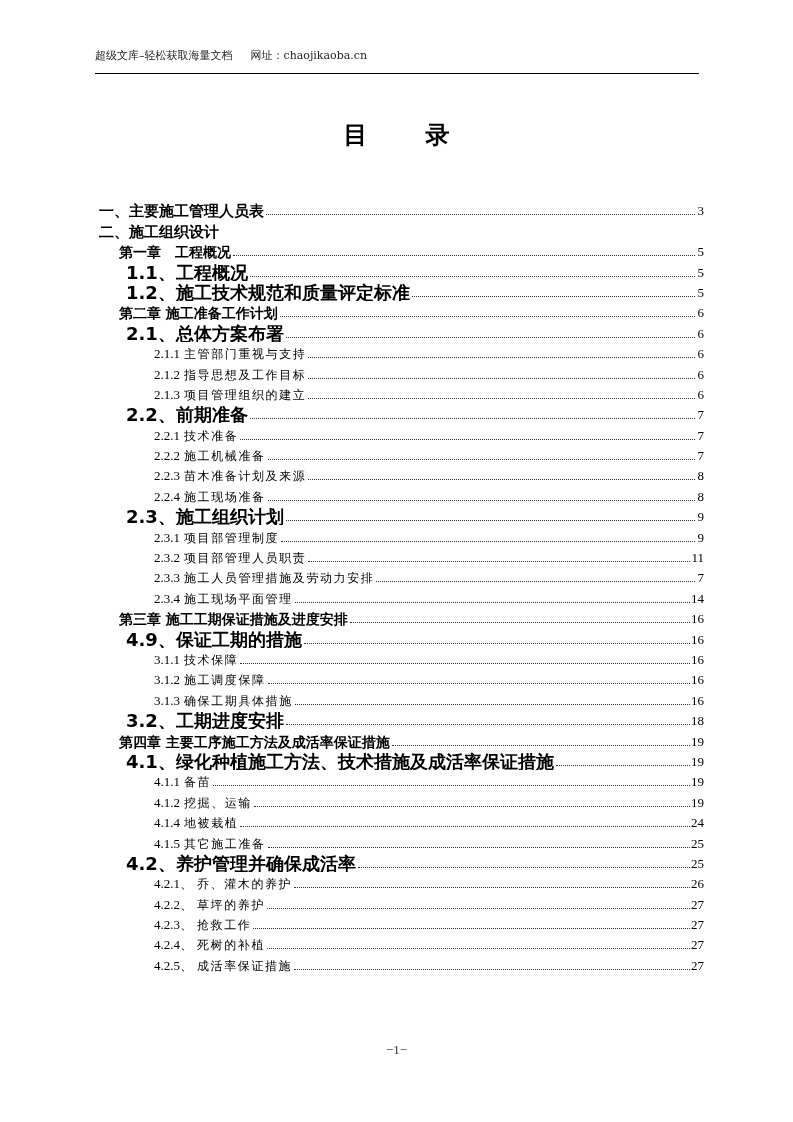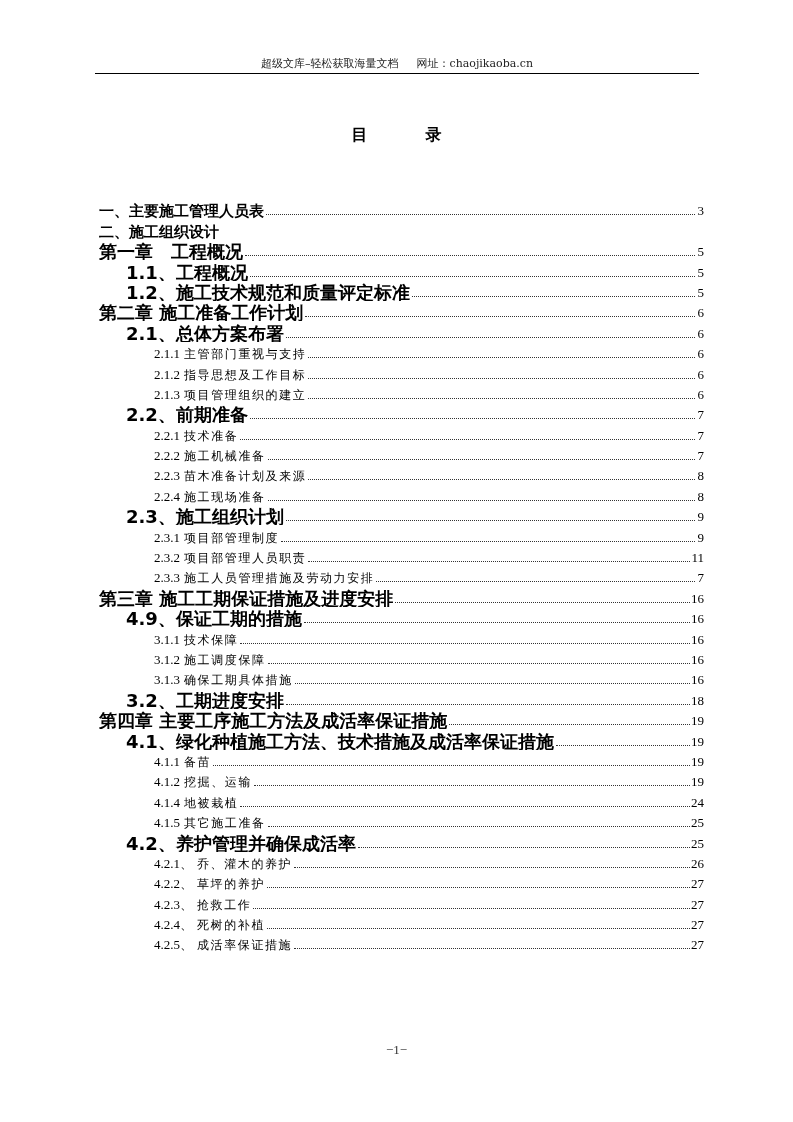--- a/index.html
+++ b/index.html
@@ -11,24 +11,24 @@
       width: 793px;
       height: 1122px;
       position: relative;
       overflow: hidden;
       color: #000;
       font-family: "DejaVu Sans", sans-serif;
     }
     .header {
       position: absolute;
       left: 95px;
-      top: 56px;
+      top: 48px;
       width: 604px;
       height: 18px;
-      text-align: center;
+      text-align: left;
       font-family: "DejaVu Serif", serif;
       font-size: 11px;
       color: #222;
       line-height: 16px;
       white-space: nowrap;
     }
     .header .gap { display: inline-block; width: 18px; }
     .header-rule {
       position: absolute;
       left: 95px;
@@ -38,21 +38,21 @@
       border-top: 1.5px solid #000;
     }
     .title {
       position: absolute;
       left: 0;
       top: 122px;
       width: 793px;
       text-align: center;
       font-family: "DejaVu Sans", sans-serif;
       font-weight: bold;
-      font-size: 16px;
+      font-size: 24px;
       line-height: 26px;
     }
     .title span { display: inline-block; }
     .title .t-gap { display: inline-block; width: 58px; }
     .toc {
       position: absolute;
       left: 99px;
       top: 199px;
       width: 605px;
     }
@@ -83,21 +83,22 @@
       text-align: right;
     }
     .lvl-top .label {
       font-weight: bold;
       font-size: 15px;
       font-family: "DejaVu Sans", sans-serif;
     }
     .lvl-top .page { font-size: 13px; }
     .lvl-0 .label {
       font-weight: bold;
-      font-size: 18px;
+      font-size: 14px;
+      margin-left: 20px;
     }
     .lvl-1 { padding-left: 27px; }
     .lvl-1 .label {
       font-weight: bold;
       font-size: 18px;
     }
     .lvl-2 { padding-left: 55px; }
     .lvl-2 .label {
       font-family: "DejaVu Serif", serif;
       font-size: 12px;
@@ -220,20 +221,25 @@
     <div class="row lvl-2">
       <span class="label"><span class="num">2.3.2</span><span>项目部管理人员职责</span></span>
       <span class="leader"></span>
       <span class="page">11</span>
     </div>
     <div class="row lvl-2">
       <span class="label"><span class="num">2.3.3</span><span>施工人员管理措施及劳动力安排</span></span>
       <span class="leader"></span>
       <span class="page">7</span>
     </div>
+    <div class="row lvl-2">
+      <span class="label"><span class="num">2.3.4</span><span>施工现场平面管理</span></span>
+      <span class="leader"></span>
+      <span class="page">14</span>
+    </div>
     <div class="row lvl-0">
       <span class="label"><span>第三章 施工工期保证措施及进度安排</span></span>
       <span class="leader"></span>
       <span class="page">16</span>
     </div>
     <div class="row lvl-1">
       <span class="label"><span>4.9、保证工期的措施</span></span>
       <span class="leader"></span>
       <span class="page">16</span>
     </div>

